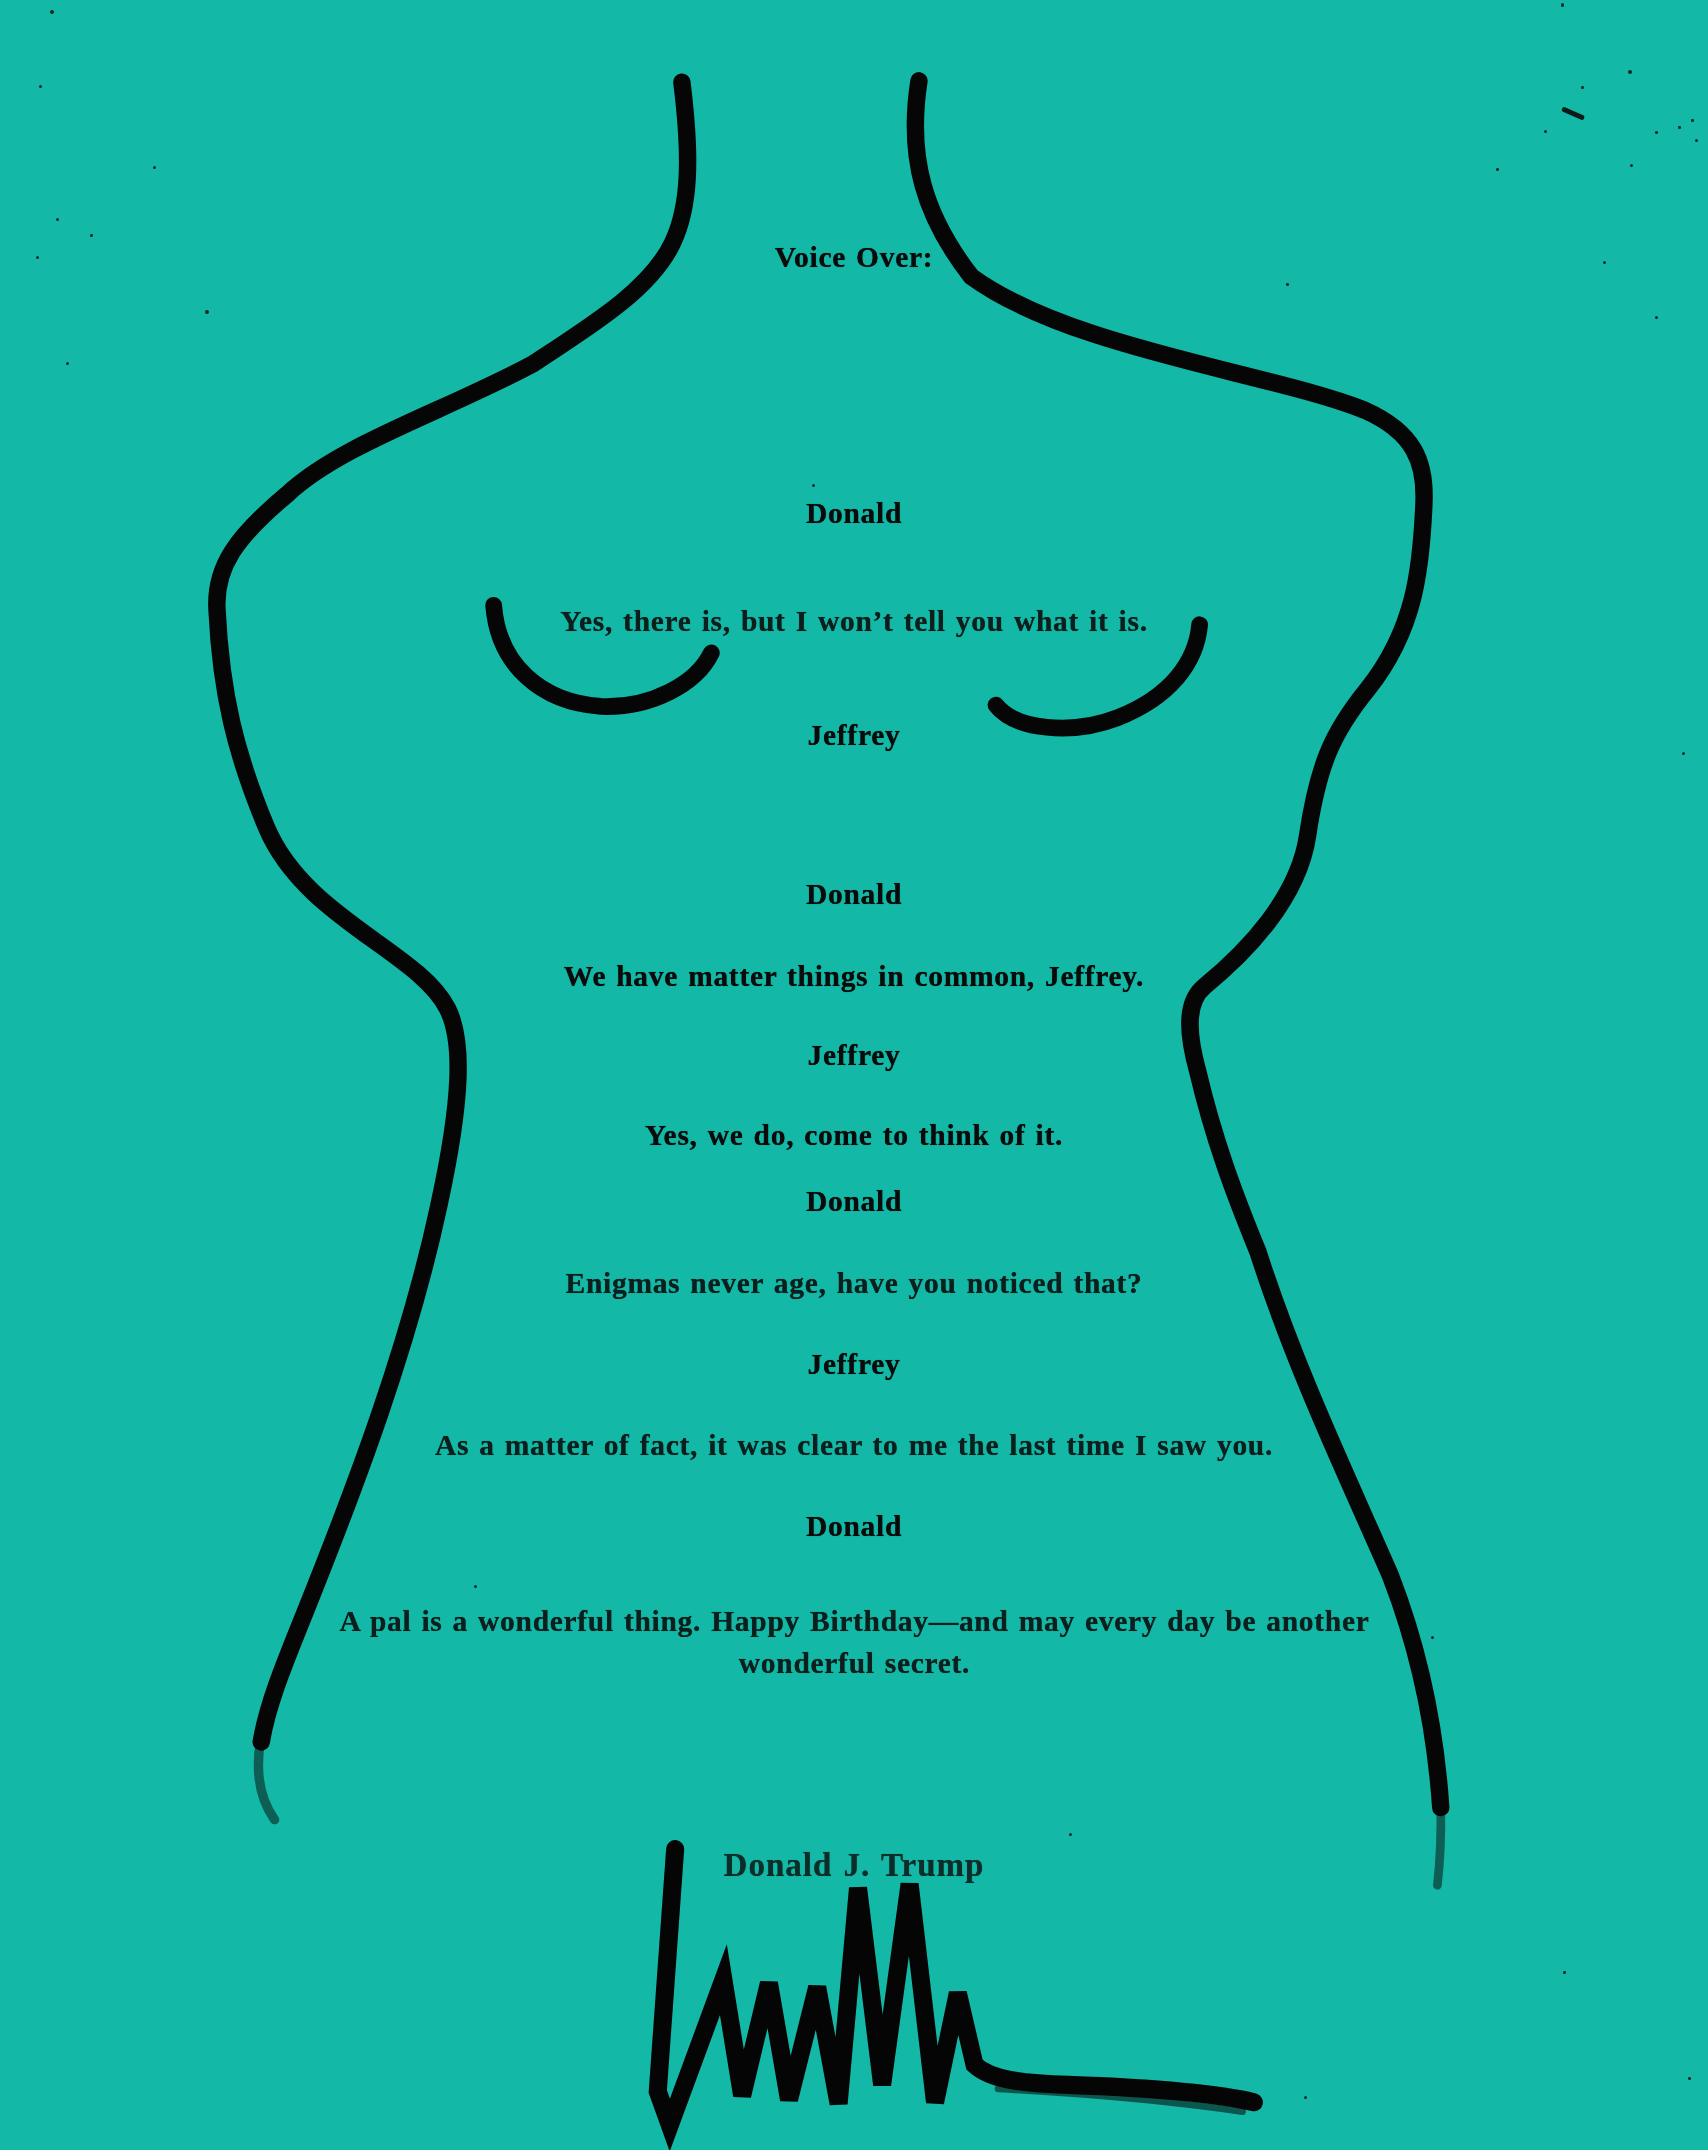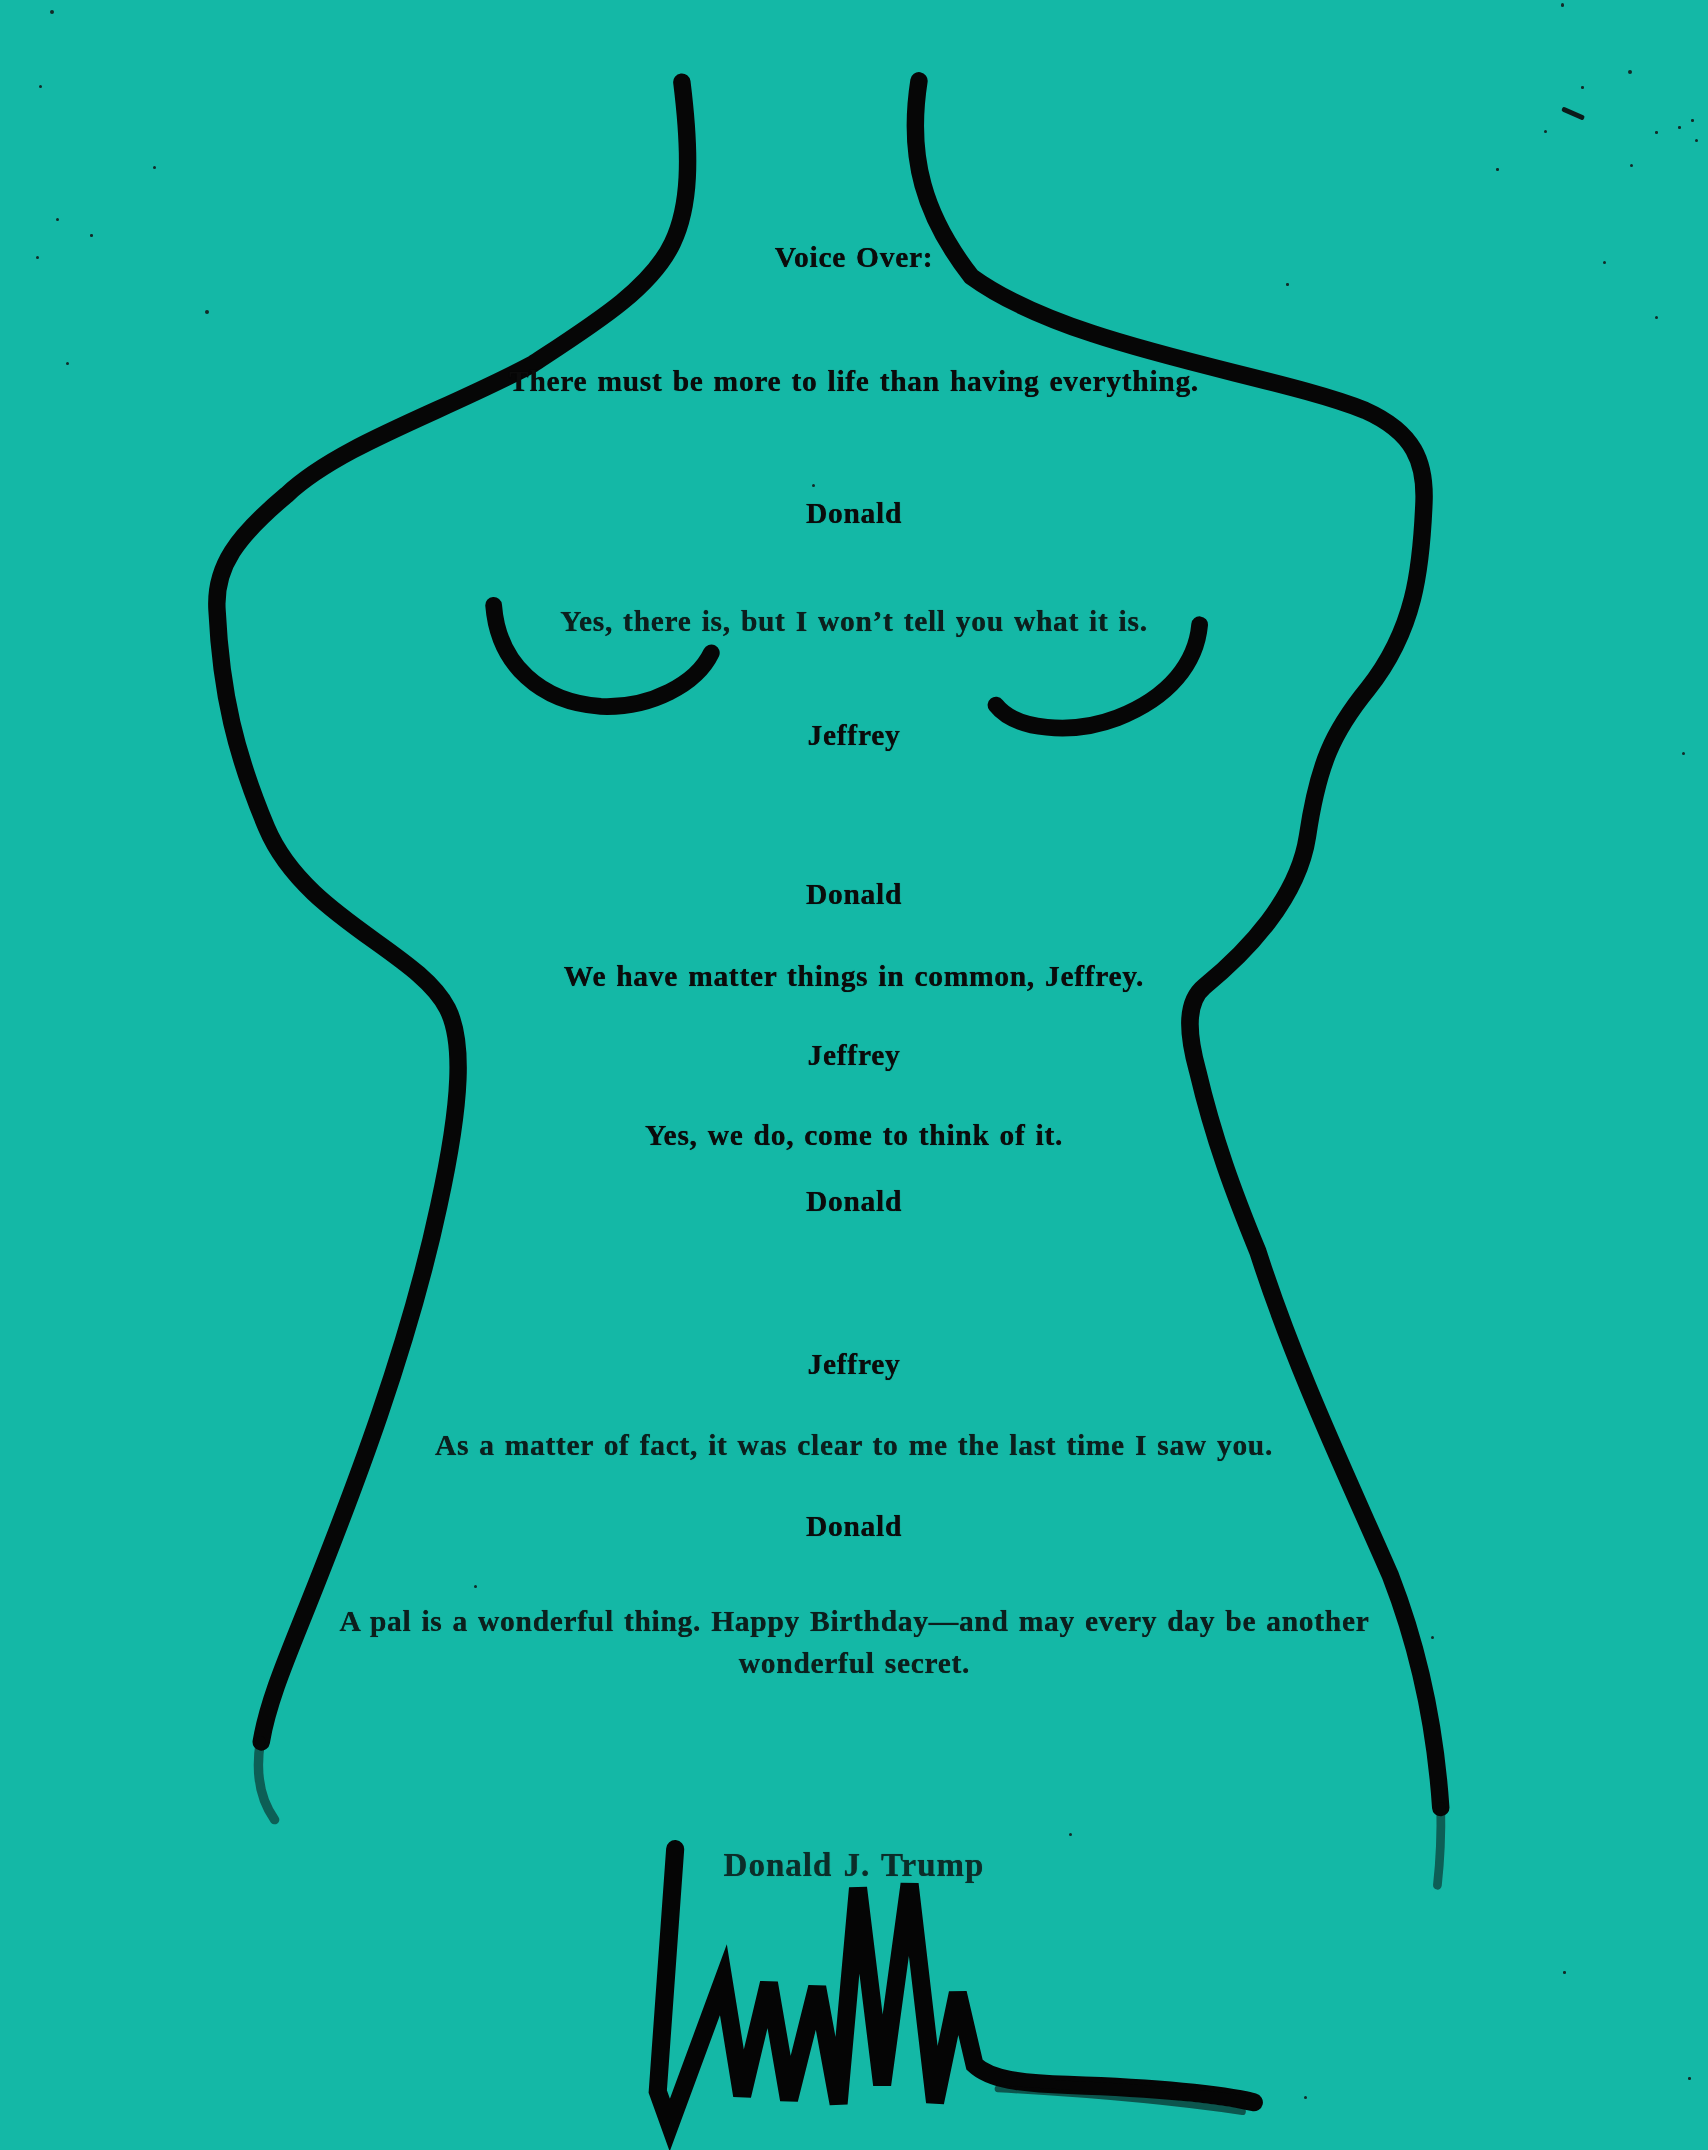--- a/index.html
+++ b/index.html
@@ -104,29 +104,29 @@
         L 1455 3082
         C 1478 3104 1525 3110 1595 3112
         C 1705 3116 1815 3124 1872 3138"></path>
       <path stroke-width="10" opacity="0.55" d="M 1490 3118 C 1600 3124 1720 3132 1855 3152"></path>
       <path stroke-width="6" opacity="0.5" d="M 1520 3100 C 1640 3104 1760 3110 1866 3126"></path>
     </g>
   </svg>
 
   <div class="row" style="top:236px">Voice Over:</div>
 
-  <div class="row" style="top:360px">There must be more to life than having everything.</div>
   <div class="row" style="top:492px">Donald</div>
   <div class="row f1" style="top:600px">Yes, there is, but I won’t tell you what it is.</div>
   <div class="row" style="top:714px">Jeffrey</div>
   <div class="row" style="top:873px">Donald</div>
   <div class="row" style="top:955px">We have matter things in common, Jeffrey.</div>
   <div class="row" style="top:1034px">Jeffrey</div>
   <div class="row" style="top:1114px">Yes, we do, come to think of it.</div>
   <div class="row" style="top:1180px">Donald</div>
+  <div class="row f1" style="top:1262px">Enigmas never age, have you noticed that?</div>
   <div class="row" style="top:1343px">Jeffrey</div>
   <div class="row f1" style="top:1424px">As a matter of fact, it was clear to me the last time I saw you.</div>
   <div class="row" style="top:1505px">Donald</div>
   <div class="row wrap f1" style="top:1581px">A pal is a wonderful thing. Happy Birthday—and may every day be another wonderful secret.</div>
 
   <div class="row typed f2" style="top:1844px">Donald J. Trump</div>
 
   <div>
     <span class="speck" style="left:50px;top:10px;width:4px;height:4px"></span>
     <span class="speck" style="left:39px;top:85px;width:3.3px;height:3.3px"></span>

